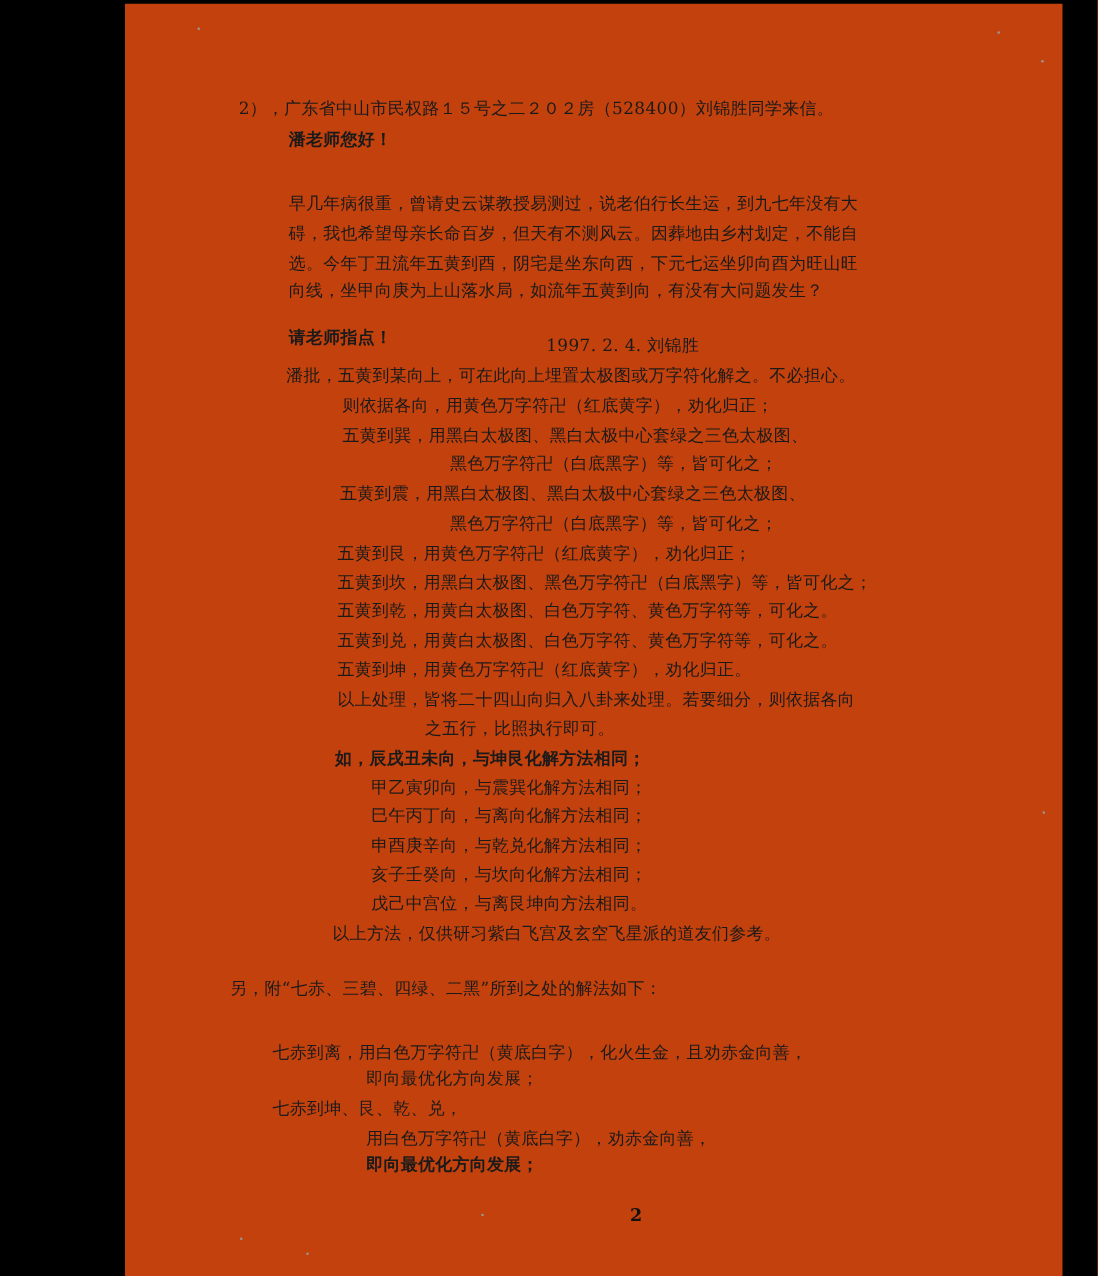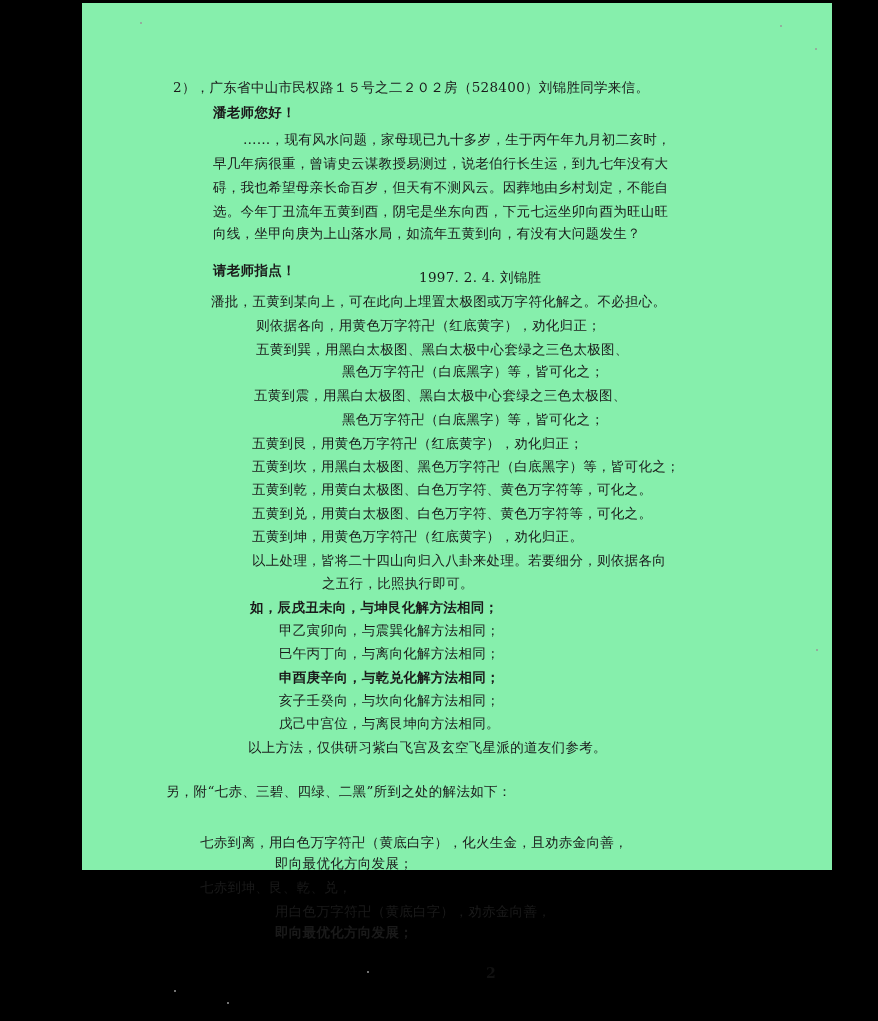--- a/index.html
+++ b/index.html
@@ -5,23 +5,23 @@
   html, body { margin: 0; padding: 0; }
   body {
     width: 878px; height: 1021px;
     background: #000000;
     position: relative;
     overflow: hidden;
     font-family: "DejaVu Serif", "Liberation Serif", serif;
   }
   .page {
     position: absolute;
-    left: 82px; top: 3px;
-    width: 750px; height: 867px;
-    background: #86efac;
+    left: 100px; top: 3px;
+    width: 750px; height: 1018px;
+    background: #c2410c;
   }
   .line {
     position: absolute;
     white-space: nowrap;
     font-size: 13.5px;
     line-height: 16px;
     color: #1a1a1a;
     letter-spacing: 0.3px;
   }
   .bold { font-weight: bold; }
@@ -39,21 +39,20 @@
   }
 </style>
 </head>
 <body>
 
 <div class="page">
 
   <div class="line" style="left:91px; top:76px;">2），广东省中山市民权路１５号之二２０２房（528400）刘锦胜同学来信。</div>
   <div class="line bold" style="left:131px; top:101px;">潘老师您好！</div>
 
-  <div class="line" style="left:161px; top:128px;">……，现有风水问题，家母现已九十多岁，生于丙午年九月初二亥时，</div>
   <div class="line" style="left:131px; top:152px;">早几年病很重，曾请史云谋教授易测过，说老伯行长生运，到九七年没有大</div>
   <div class="line" style="left:131px; top:176px;">碍，我也希望母亲长命百岁，但天有不测风云。因葬地由乡村划定，不能自</div>
   <div class="line" style="left:131px; top:200px;">选。今年丁丑流年五黄到酉，阴宅是坐东向西，下元七运坐卯向酉为旺山旺</div>
   <div class="line" style="left:131px; top:222px;">向线，坐甲向庚为上山落水局，如流年五黄到向，有没有大问题发生？</div>
   <div class="line bold" style="left:131px; top:243px;margin-top:16px;">请老师指点！</div>
 
   <div class="line" style="left:337px; top:266px;">1997. 2. 4. 刘锦胜</div>
 
   <div class="line" style="left:129px; top:290px;text-align:center;">潘批，五黄到某向上，可在此向上埋置太极图或万字符化解之。不必担心。</div>
   <div class="line" style="left:174px; top:314px;">则依据各向，用黄色万字符卍（红底黄字），劝化归正；</div>
@@ -65,21 +64,21 @@
   <div class="line" style="left:170px; top:455px;">五黄到坎，用黑白太极图、黑色万字符卍（白底黑字）等，皆可化之；</div>
   <div class="line" style="left:170px; top:478px;">五黄到乾，用黄白太极图、白色万字符、黄色万字符等，可化之。</div>
   <div class="line" style="left:170px; top:502px;">五黄到兑，用黄白太极图、白色万字符、黄色万字符等，可化之。</div>
   <div class="line" style="left:170px; top:525px;">五黄到坤，用黄色万字符卍（红底黄字），劝化归正。</div>
   <div class="line" style="left:170px; top:549px;">以上处理，皆将二十四山向归入八卦来处理。若要细分，则依据各向</div>
   <div class="line" style="left:240px; top:572px;">之五行，比照执行即可。</div>
 
   <div class="line" style="left:168px; top:596px;font-weight:bold;">如，辰戌丑未向，与坤艮化解方法相同；</div>
   <div class="line" style="left:197px; top:619px;">甲乙寅卯向，与震巽化解方法相同；</div>
   <div class="line" style="left:197px; top:642px;">巳午丙丁向，与离向化解方法相同；</div>
-  <div class="line" style="left:197px; top:666px;font-weight:bold;">申酉庚辛向，与乾兑化解方法相同；</div>
+  <div class="line" style="left:197px; top:666px;">申酉庚辛向，与乾兑化解方法相同；</div>
   <div class="line" style="left:197px; top:689px;">亥子壬癸向，与坎向化解方法相同；</div>
   <div class="line" style="left:197px; top:712px;">戊己中宫位，与离艮坤向方法相同。</div>
   <div class="line" style="left:166px; top:736px;">以上方法，仅供研习紫白飞宫及玄空飞星派的道友们参考。</div>
 
   <div class="line" style="left:84px; top:780px;">另，附“七赤、三碧、四绿、二黑”所到之处的解法如下：</div>
 
   <div class="line" style="left:118px; top:831px;">七赤到离，用白色万字符卍（黄底白字），化火生金，且劝赤金向善，</div>
   <div class="line" style="left:193px; top:852px;">即向最优化方向发展；</div>
   <div class="line" style="left:118px; top:876px;text-align:right;">七赤到坤、艮、乾、兑，</div>
   <div class="line" style="left:193px; top:900px;">用白色万字符卍（黄底白字），劝赤金向善，</div>

